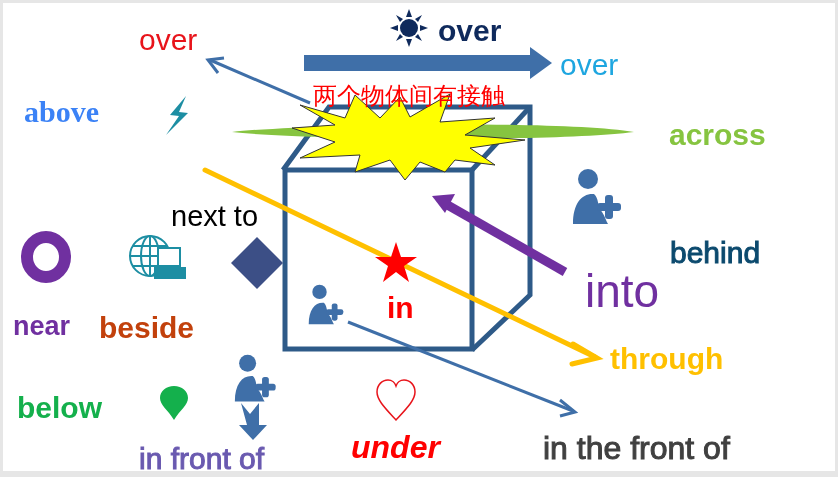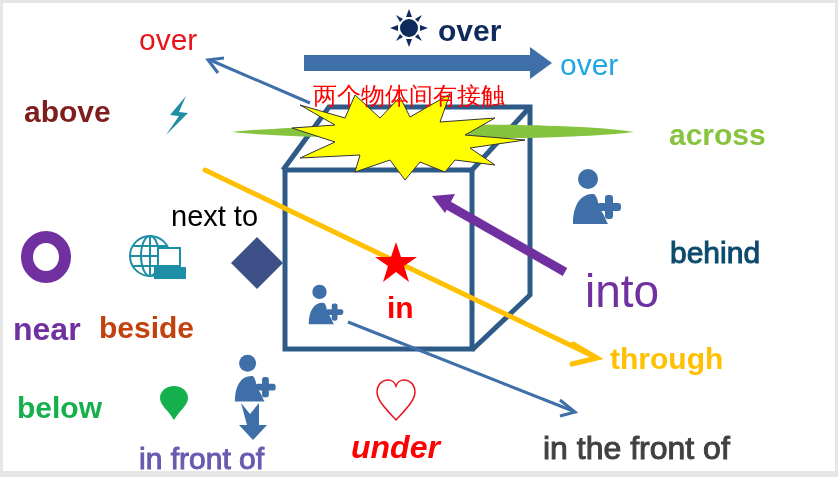--- a/index.html
+++ b/index.html
@@ -107,26 +107,26 @@
     <polygon points="241,403 250,414 259,403 259,425 267,425 253,440 239,425 247,425" fill="#3f6fa8"></polygon>
 
     <path d="M174,420 C168,410 160,405 160,398 C160,391 166,386 174,386 C182,386 188,391 188,398 C188,405 180,410 174,420 Z" fill="#14b04c"></path>
 
     <path d="M396,420 C385,408 377,400 377,392 C377,385 382,380 388,380 C392,380 395,383 396,386 C397,383 400,380 404,380 C410,380 415,385 415,392 C415,400 407,408 396,420 Z" fill="none" stroke="#e8141b" stroke-width="1.5"></path>
   </svg>
 
   <span class="lbl" style="left:136px;top:22px;font-size:30px;color:#e8141b;">over</span>
   <span class="lbl b" style="left:435px;top:13px;font-size:30px;color:#0f2a5c;">over</span>
   <span class="lbl" style="left:557px;top:47px;font-size:30px;color:#1ea6e0;">over</span>
-  <span class="lbl b" style="left:21px;top:94px;font-size:30px;color:#7f1d1d;">above</span>
+  <span class="lbl b" style="left:21px;top:94px;font-size:30px;color:#3b82f6;font-family:Liberation Serif, serif;">above</span>
   <span class="lbl b" style="left:666px;top:117px;font-size:30px;color:#86c440;text-align:right;">across</span>
   <span class="lbl outline" style="left:667px;top:203px;font-size:30px;color:#0c4a6e;margin-top:32px;">behind</span>
   <span class="lbl" style="left:168px;top:199px;font-size:29px;color:#000000;">next to</span>
   <span class="lbl" style="left:582px;top:265px;font-size:46px;color:#7030a0;">into</span>
-  <span class="lbl b" style="left:10px;top:310px;font-size:32px;color:#7030a0;">near</span>
+  <span class="lbl b" style="left:10px;top:310px;font-size:27px;color:#7030a0;">near</span>
   <span class="lbl b" style="left:96px;top:310px;font-size:30px;color:#c2410c;">beside</span>
   <span class="lbl b" style="left:384px;top:290px;font-size:30px;color:#ff0000;">in</span>
   <span class="lbl b" style="left:607px;top:341px;font-size:30px;color:#ffc000;">through</span>
   <span class="lbl b" style="left:14px;top:390px;font-size:30px;color:#14b04c;">below</span>
   <span class="lbl outline" style="left:136px;top:441px;font-size:30px;color:#6a5ab0;">in front of</span>
   <span class="lbl b" style="left:348px;top:428px;font-size:32px;color:#ff0000;font-style:italic;">under</span>
   <span class="lbl outline" style="left:540px;top:429px;font-size:32px;color:#404040;">in the front of</span>
 </div>
 
 </body></html>

